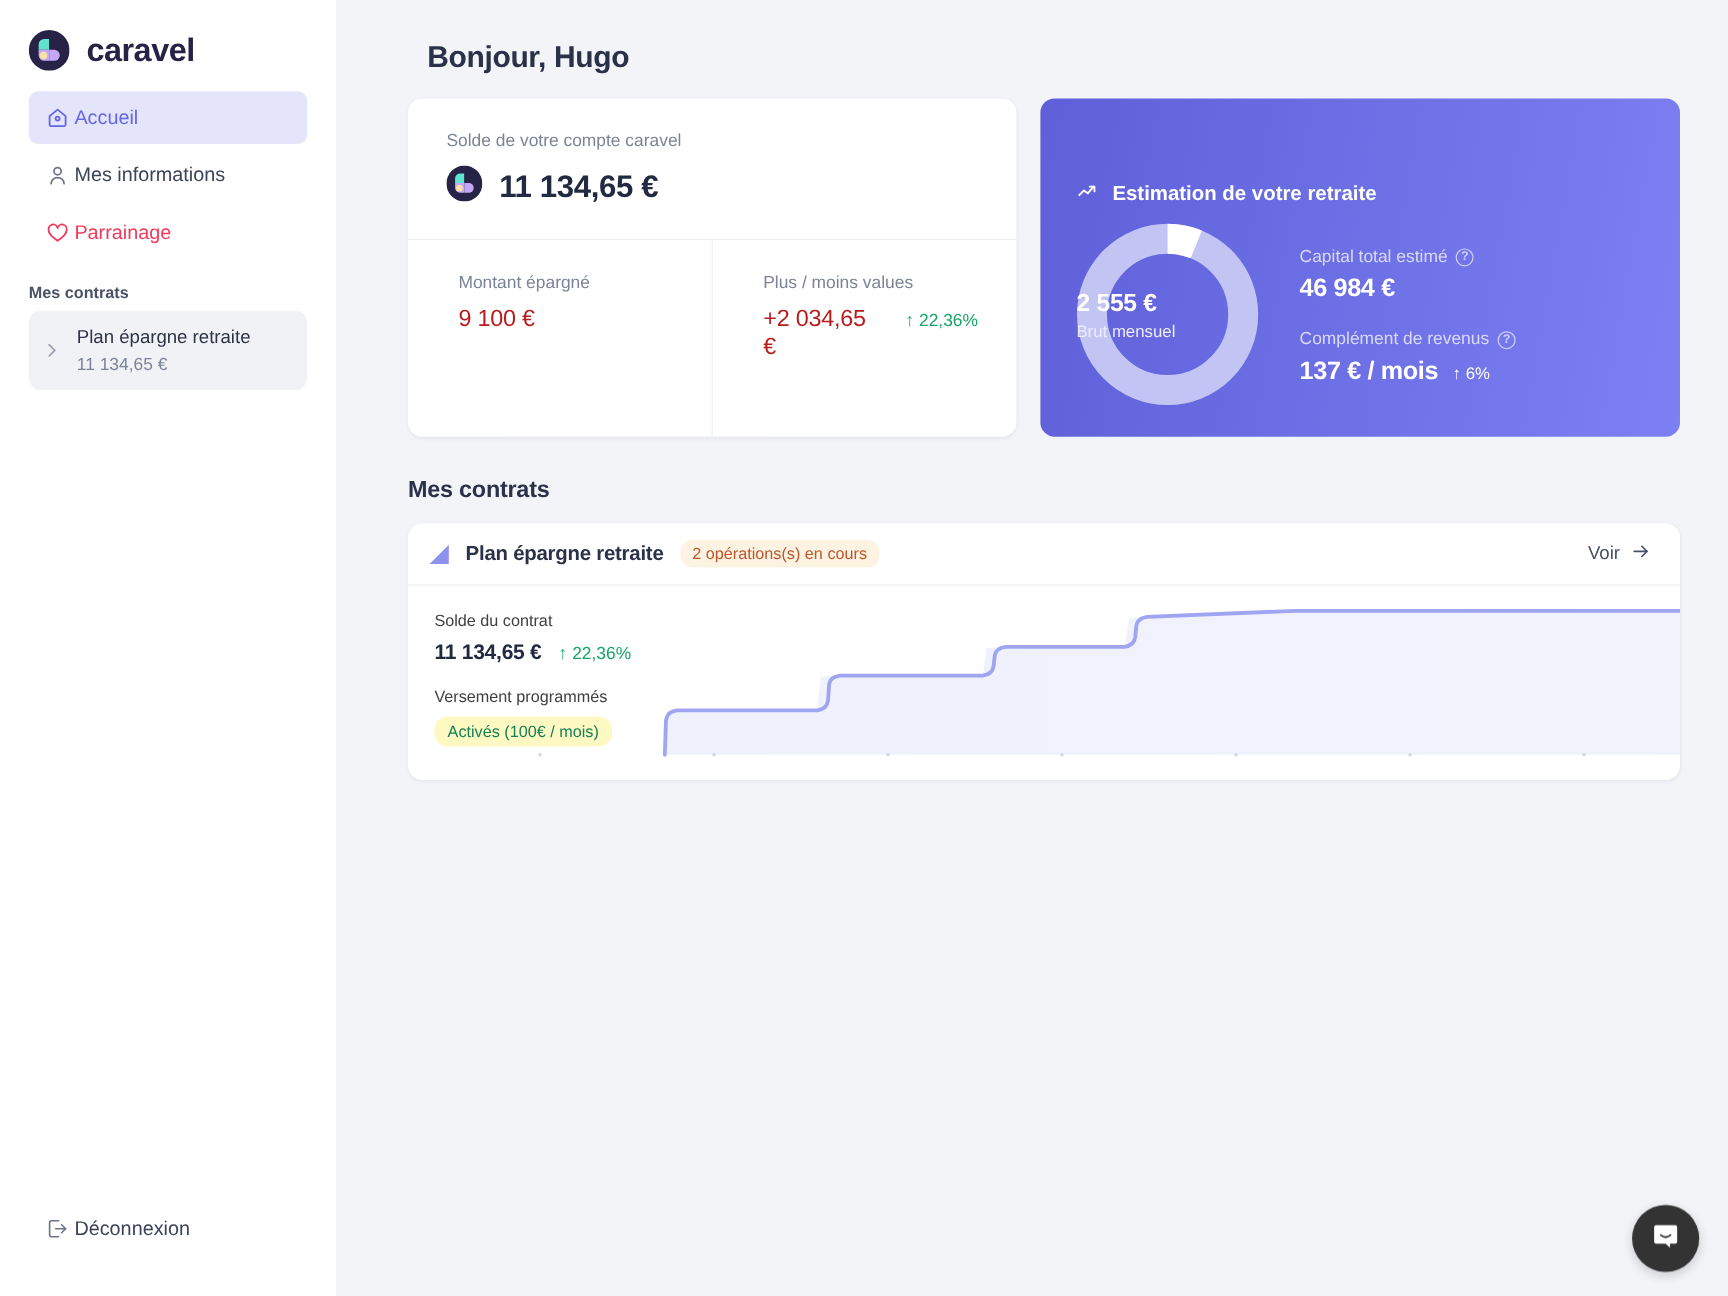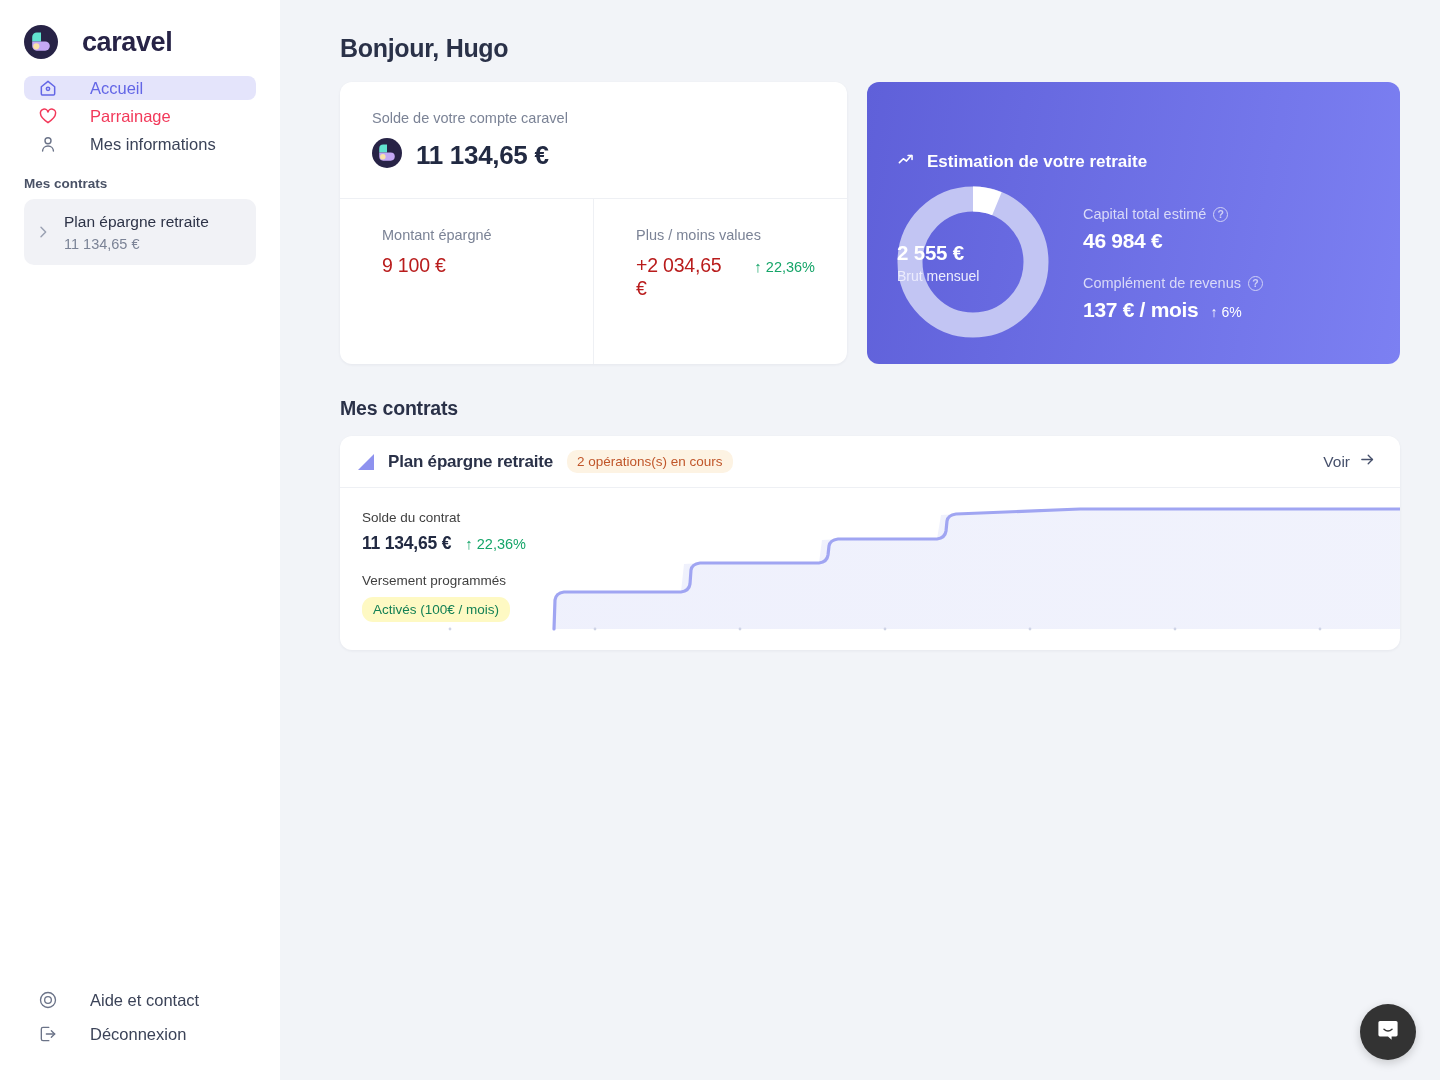--- a/index.html
+++ b/index.html
@@ -16,34 +16,34 @@
 
   
   .sidebar {
     width: 280px; height: 1080px;
     background: #ffffff;
     flex: 0 0 280px;
     position: relative;
     display: flex; flex-direction: column;
   }
   .brand {
-    display: flex; align-items: center; gap: 24px;
+    display: flex; align-items: center; gap: 14px;
     padding: 22px 0 0 24px;
     height: 62px;
   }
   .brand-mark { width: 34px; height: 34px; flex: 0 0 34px; }
   .brand-name {
     font-size: 27px; font-weight: 700; color: #272346;
     letter-spacing: -0.4px;
   }
 
   .nav { margin-top: 14px; padding: 0 24px; }
   .nav-item {
-    display: flex; align-items: center; gap: 32px;
-    height: 24px; border-radius: 8px;
+    display: flex; align-items: center; gap: 4px;
+    height: 44px; border-radius: 8px;
     padding: 0 14px; margin-bottom: 4px;
     cursor: pointer;
     color: #3b4358;
     font-size: 16.5px;
   }
   .nav-item .ico { width: 20px; height: 20px; flex: 0 0 20px; display: flex; align-items: center; justify-content: center; }
   .nav-item.active { background: #e4e4fb; color: #6366e6; font-weight: 500; }
   .nav-item.accent { color: #f2395a; }
 
   .nav-section-title {
@@ -59,21 +59,21 @@
   .contract-title { font-size: 15.5px; color: #2d3347; font-weight: 500; line-height: 1.35; }
   .contract-amount { font-size: 14.5px; color: #7b8396; margin-top: 3px; }
 
   .sidebar-bottom { margin-top: auto; padding: 0 24px 24px 24px; }
   .sidebar-bottom .nav-item { margin-bottom: 10px; }
 
   
   .main { flex: 1; padding: 34px 40px 0 60px; overflow: hidden; }
   .greeting {
     font-size: 25px; font-weight: 700; color: #2a3148;
-    letter-spacing: -0.3px; margin-bottom: 19px;
+    letter-spacing: -0.3px; margin-bottom: 19px; margin-left: 16px;
   }
 
   .top-row { display: flex; gap: 20px; align-items: stretch; }
 
   
   .balance-card {
     width: 507px; background: #fff; border-radius: 12px;
     box-shadow: 0 1px 3px rgba(30,40,70,.06);
     display: flex; flex-direction: column;
   }
@@ -183,64 +183,55 @@
       <div class="nav-item active">
         <span class="ico">
           <svg width="20" height="20" viewBox="0 0 24 24" fill="none" stroke="#6366e6" stroke-width="1.8" stroke-linecap="round" stroke-linejoin="round">
             <path d="M4 10.5 L12 4 l8 6.5 V19 a1.5 1.5 0 0 1 -1.5 1.5 h-13 A1.5 1.5 0 0 1 4 19 Z"></path>
             <circle cx="12" cy="13" r="2"></circle>
           </svg>
         </span>
         <span>Accueil</span>
       </div>
 
-      <div class="nav-item accent">
-        <span class="ico">
-          <svg width="20" height="20" viewBox="0 0 24 24" fill="none" stroke="#f2395a" stroke-width="1.8" stroke-linecap="round" stroke-linejoin="round">
-            <path d="M12 20 C5.5 15.5 3 12.6 3 9.4 A4.4 4.4 0 0 1 12 7.3 A4.4 4.4 0 0 1 21 9.4 C21 12.6 18.5 15.5 12 20 Z"></path>
-          </svg>
-        </span>
-        <span>Parrainage</span>
-      </div>
-
       <div class="nav-item">
         <span class="ico">
           <svg width="20" height="20" viewBox="0 0 24 24" fill="none" stroke="#6b7388" stroke-width="1.7" stroke-linecap="round" stroke-linejoin="round">
             <circle cx="12" cy="8" r="3.6"></circle>
             <path d="M5.5 20.5 c0-3.6 2.9-6.1 6.5-6.1 s6.5 2.5 6.5 6.1"></path>
           </svg>
         </span>
         <span>Mes informations</span>
+      </div>
+
+      <div class="nav-item accent">
+        <span class="ico">
+          <svg width="20" height="20" viewBox="0 0 24 24" fill="none" stroke="#f2395a" stroke-width="1.8" stroke-linecap="round" stroke-linejoin="round">
+            <path d="M12 20 C5.5 15.5 3 12.6 3 9.4 A4.4 4.4 0 0 1 12 7.3 A4.4 4.4 0 0 1 21 9.4 C21 12.6 18.5 15.5 12 20 Z"></path>
+          </svg>
+        </span>
+        <span>Parrainage</span>
       </div>
     </nav>
 
     <div class="nav-section-title">Mes contrats</div>
 
     <div class="contract-card">
       <span class="chev">
         <svg width="16" height="16" viewBox="0 0 24 24" fill="none" stroke="#9aa1b2" stroke-width="2.2" stroke-linecap="round" stroke-linejoin="round">
           <path d="M9 5 l7 7 l-7 7"></path>
         </svg>
       </span>
       <span>
         <span class="contract-title">Plan épargne retraite</span>
         <div class="contract-amount">11 134,65 €</div>
       </span>
     </div>
 
     <div class="sidebar-bottom">
-      <div class="nav-item">
-        <span class="ico">
-          <svg width="20" height="20" viewBox="0 0 24 24" fill="none" stroke="#6b7388" stroke-width="1.6">
-            <circle cx="12" cy="12" r="9"></circle>
-            <circle cx="12" cy="12" r="4"></circle>
-          </svg>
-        </span>
-        <span>Aide et contact</span>
-      </div>
       <div class="nav-item">
         <span class="ico">
           <svg width="20" height="20" viewBox="0 0 24 24" fill="none" stroke="#6b7388" stroke-width="1.6" stroke-linecap="round" stroke-linejoin="round">
             <path d="M13 4 H6 a2 2 0 0 0 -2 2 v12 a2 2 0 0 0 2 2 h7"></path>
             <path d="M16 8 l4 4 l-4 4"></path>
               <path d="M20 12 H10"></path>
           </svg>
         </span>
         <span>Déconnexion</span>
       </div>

